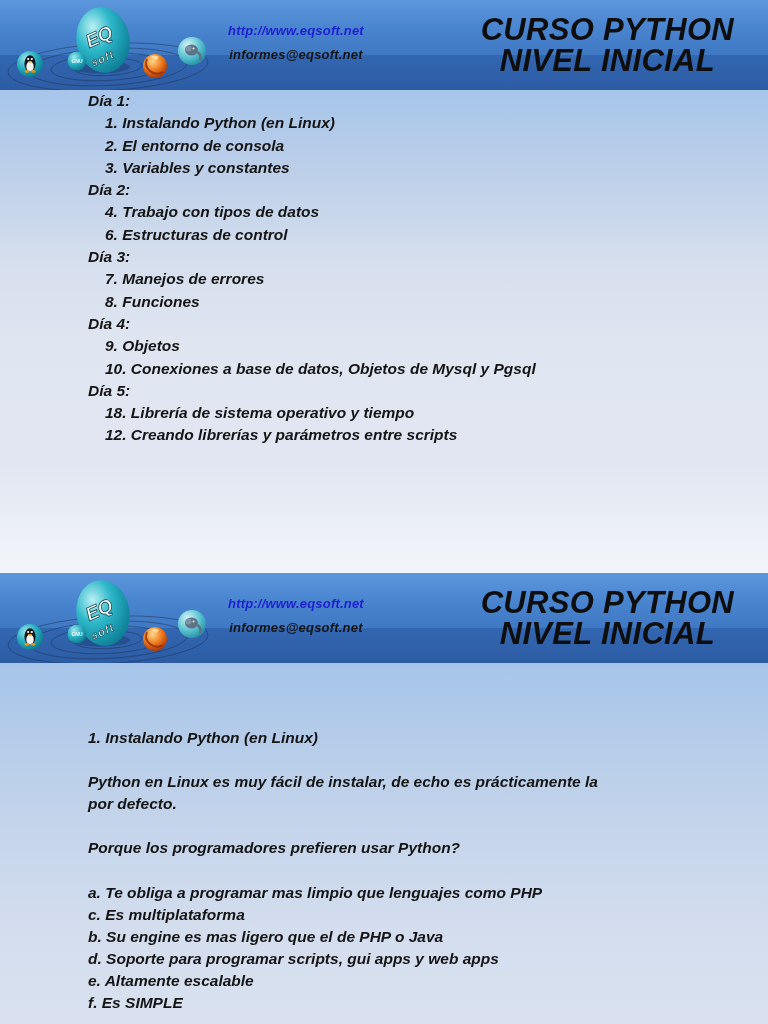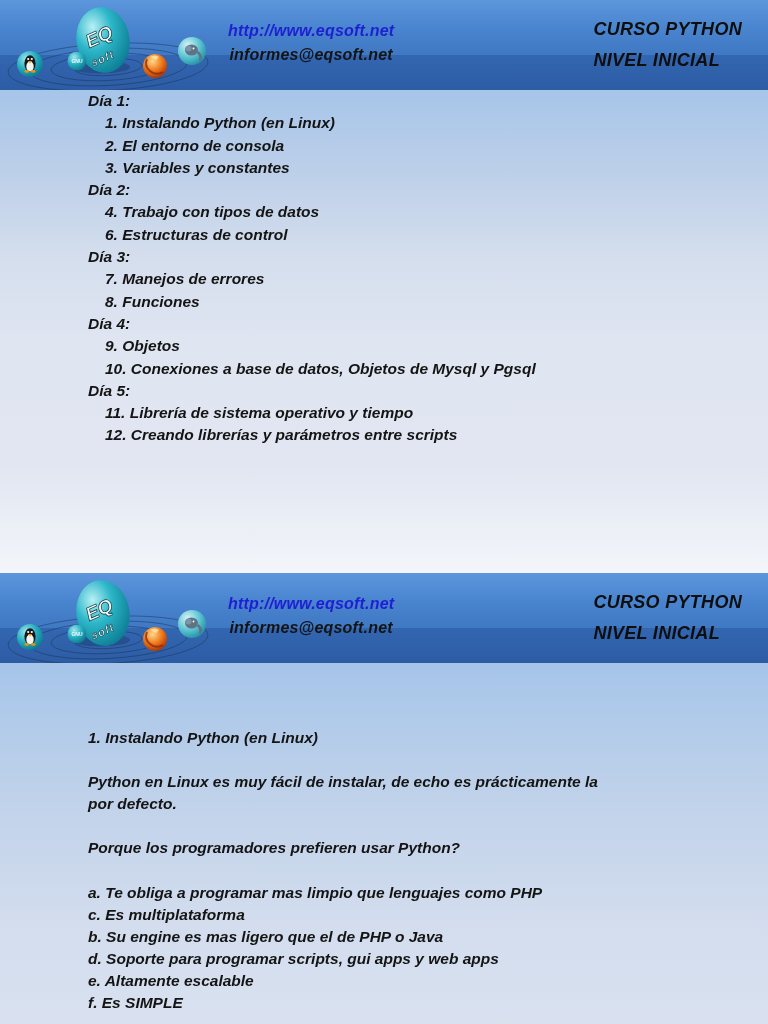--- a/index.html
+++ b/index.html
@@ -12,28 +12,28 @@
   #sheet2{height:451px;}
 
   
   .banner{
     position:relative;height:90px;
     background:linear-gradient(180deg,#5c96db 0%,#4a85d0 30%,#3f78c3 61%,#3366b1 61.5%,#2c5ca4 100%);
   }
   .logo-wrap{position:absolute;left:0;top:0;width:232px;height:90px;}
   .contact{
     position:absolute;left:228px;top:19px;
-    font-style:italic;font-weight:bold;font-size:16px;line-height:24px;
+    font-style:italic;font-weight:bold;font-size:13px;line-height:24px;
     letter-spacing:.2px;white-space:nowrap;
   }
   .contact .url{color:#1f1fd2;}
   .contact .email{color:#141414;text-align:center;}
   .course-title{
-    position:absolute;right:26px;top:14px;text-align:left;
-    font-style:italic;font-weight:bold;font-size:18px;line-height:31px;
+    position:absolute;right:34px;top:14px;text-align:center;
+    font-style:italic;font-weight:bold;font-size:31px;line-height:31px;
     color:#0e0e0e;letter-spacing:.3px;white-space:nowrap;
   }
 
   
   .body1{
     height:483px;
     background:linear-gradient(180deg,#a6c5e9 0%,#bed0e9 18%,#d6dfee 36%,#dfe5f1 52%,#e1e6f2 78%,#ebeff6 90%,#f3f5fa 100%);
   }
   .toc{
     font-style:italic;font-weight:bold;font-size:15.5px;line-height:22.3px;
@@ -144,21 +144,21 @@
       <div class="line day">Día 2:</div>
       <div class="line item">4. Trabajo con tipos de datos</div>
       <div class="line item">6. Estructuras de control</div>
       <div class="line day">Día 3:</div>
       <div class="line item">7. Manejos de errores</div>
       <div class="line item">8. Funciones</div>
       <div class="line day">Día 4:</div>
       <div class="line item">9. Objetos</div>
       <div class="line item">10. Conexiones a base de datos, Objetos de Mysql y Pgsql</div>
       <div class="line day">Día 5:</div>
-      <div class="line item">11. Librería de sistema operativo y tiempo</div>
+      <div class="line item">18. Librería de sistema operativo y tiempo</div>
       <div class="line item">12. Creando librerías y parámetros entre scripts</div>
     </div>
   </div>
 </div>
 
 <div class="sheet" id="sheet2">
 
   <div class="banner">
     <div class="logo-wrap">
       <svg viewBox="0 0 232 90" width="232" height="90">

